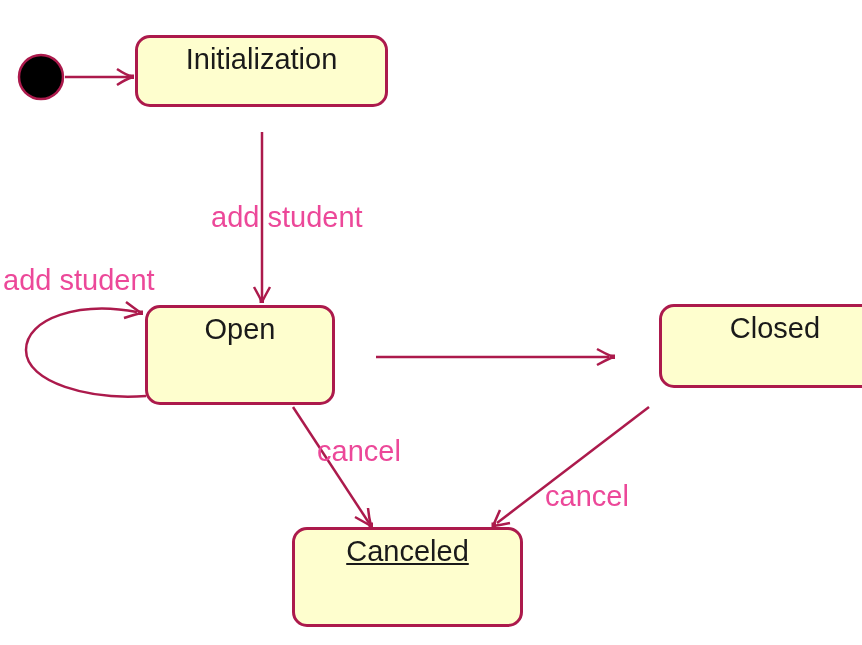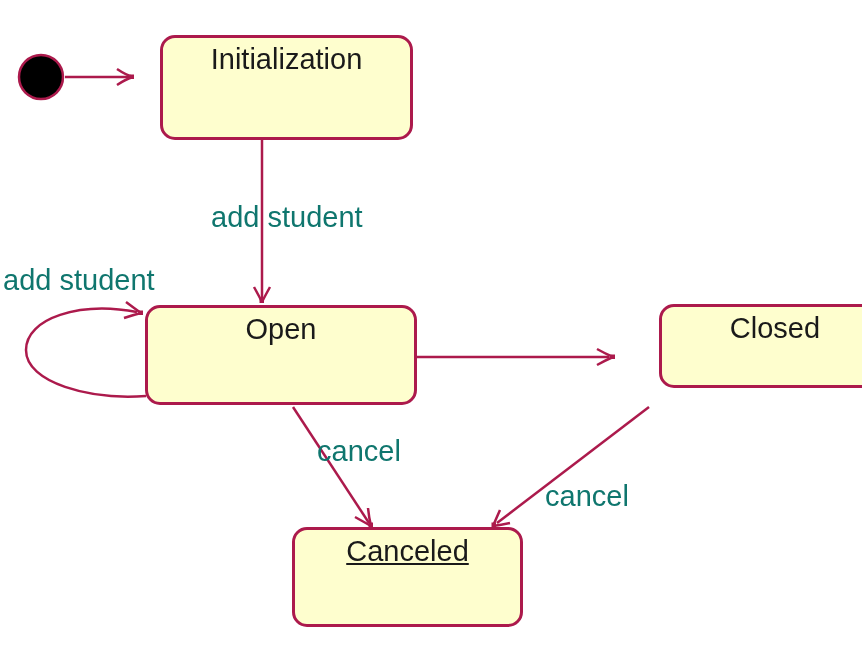--- a/index.html
+++ b/index.html
@@ -30,21 +30,21 @@
     border-radius: 15px;
     color: #1a1a1a;
     font-size: 29px;
     line-height: 1.1;
     text-align: center;
     padding-top: 6px;
     letter-spacing: 0px;
   }
   .edge-label {
     position: absolute;
-    color: #0f766e;
+    color: #ec4899;
     font-size: 29px;
     line-height: 1;
     white-space: nowrap;
   }
   .edge {
     stroke: #ac1a4c;
     stroke-width: 2.5;
     fill: none;
   }
   .tip {
@@ -97,25 +97,25 @@
     </g>
 
     <g>
       <path class="edge" d="M 649 407 L 497 523"></path>
       <path class="edge" d="M 500 510 Q 496 519 493 526"></path>
       <path class="edge" d="M 510 523 Q 501 525 493 526"></path>
       <rect class="tip" x="491.5" y="522.5" width="4.5" height="4.5"></rect>
     </g>
   </svg>
 
-  <div class="state" style="left:135px; top:35px; width:253px; height:105px;margin-left:25px;">
+  <div class="state" style="left:135px; top:35px; width:253px; height:72px;">
     <span>Initialization</span>
   </div>
 
-  <div class="state" style="left:145px; top:305px; width:272px; height:100px;">
+  <div class="state" style="left:145px; top:305px; width:190px; height:100px;">
     <span>Open</span>
   </div>
 
   <div class="state" style="left:615px; top:304px; width:232px; height:84px;margin-left:44px;">
     <span>Closed</span>
   </div>
 
   <div class="state" style="left:292px; top:527px; width:231px; height:100px;text-decoration:underline;">
     <span>Canceled</span>
   </div>

